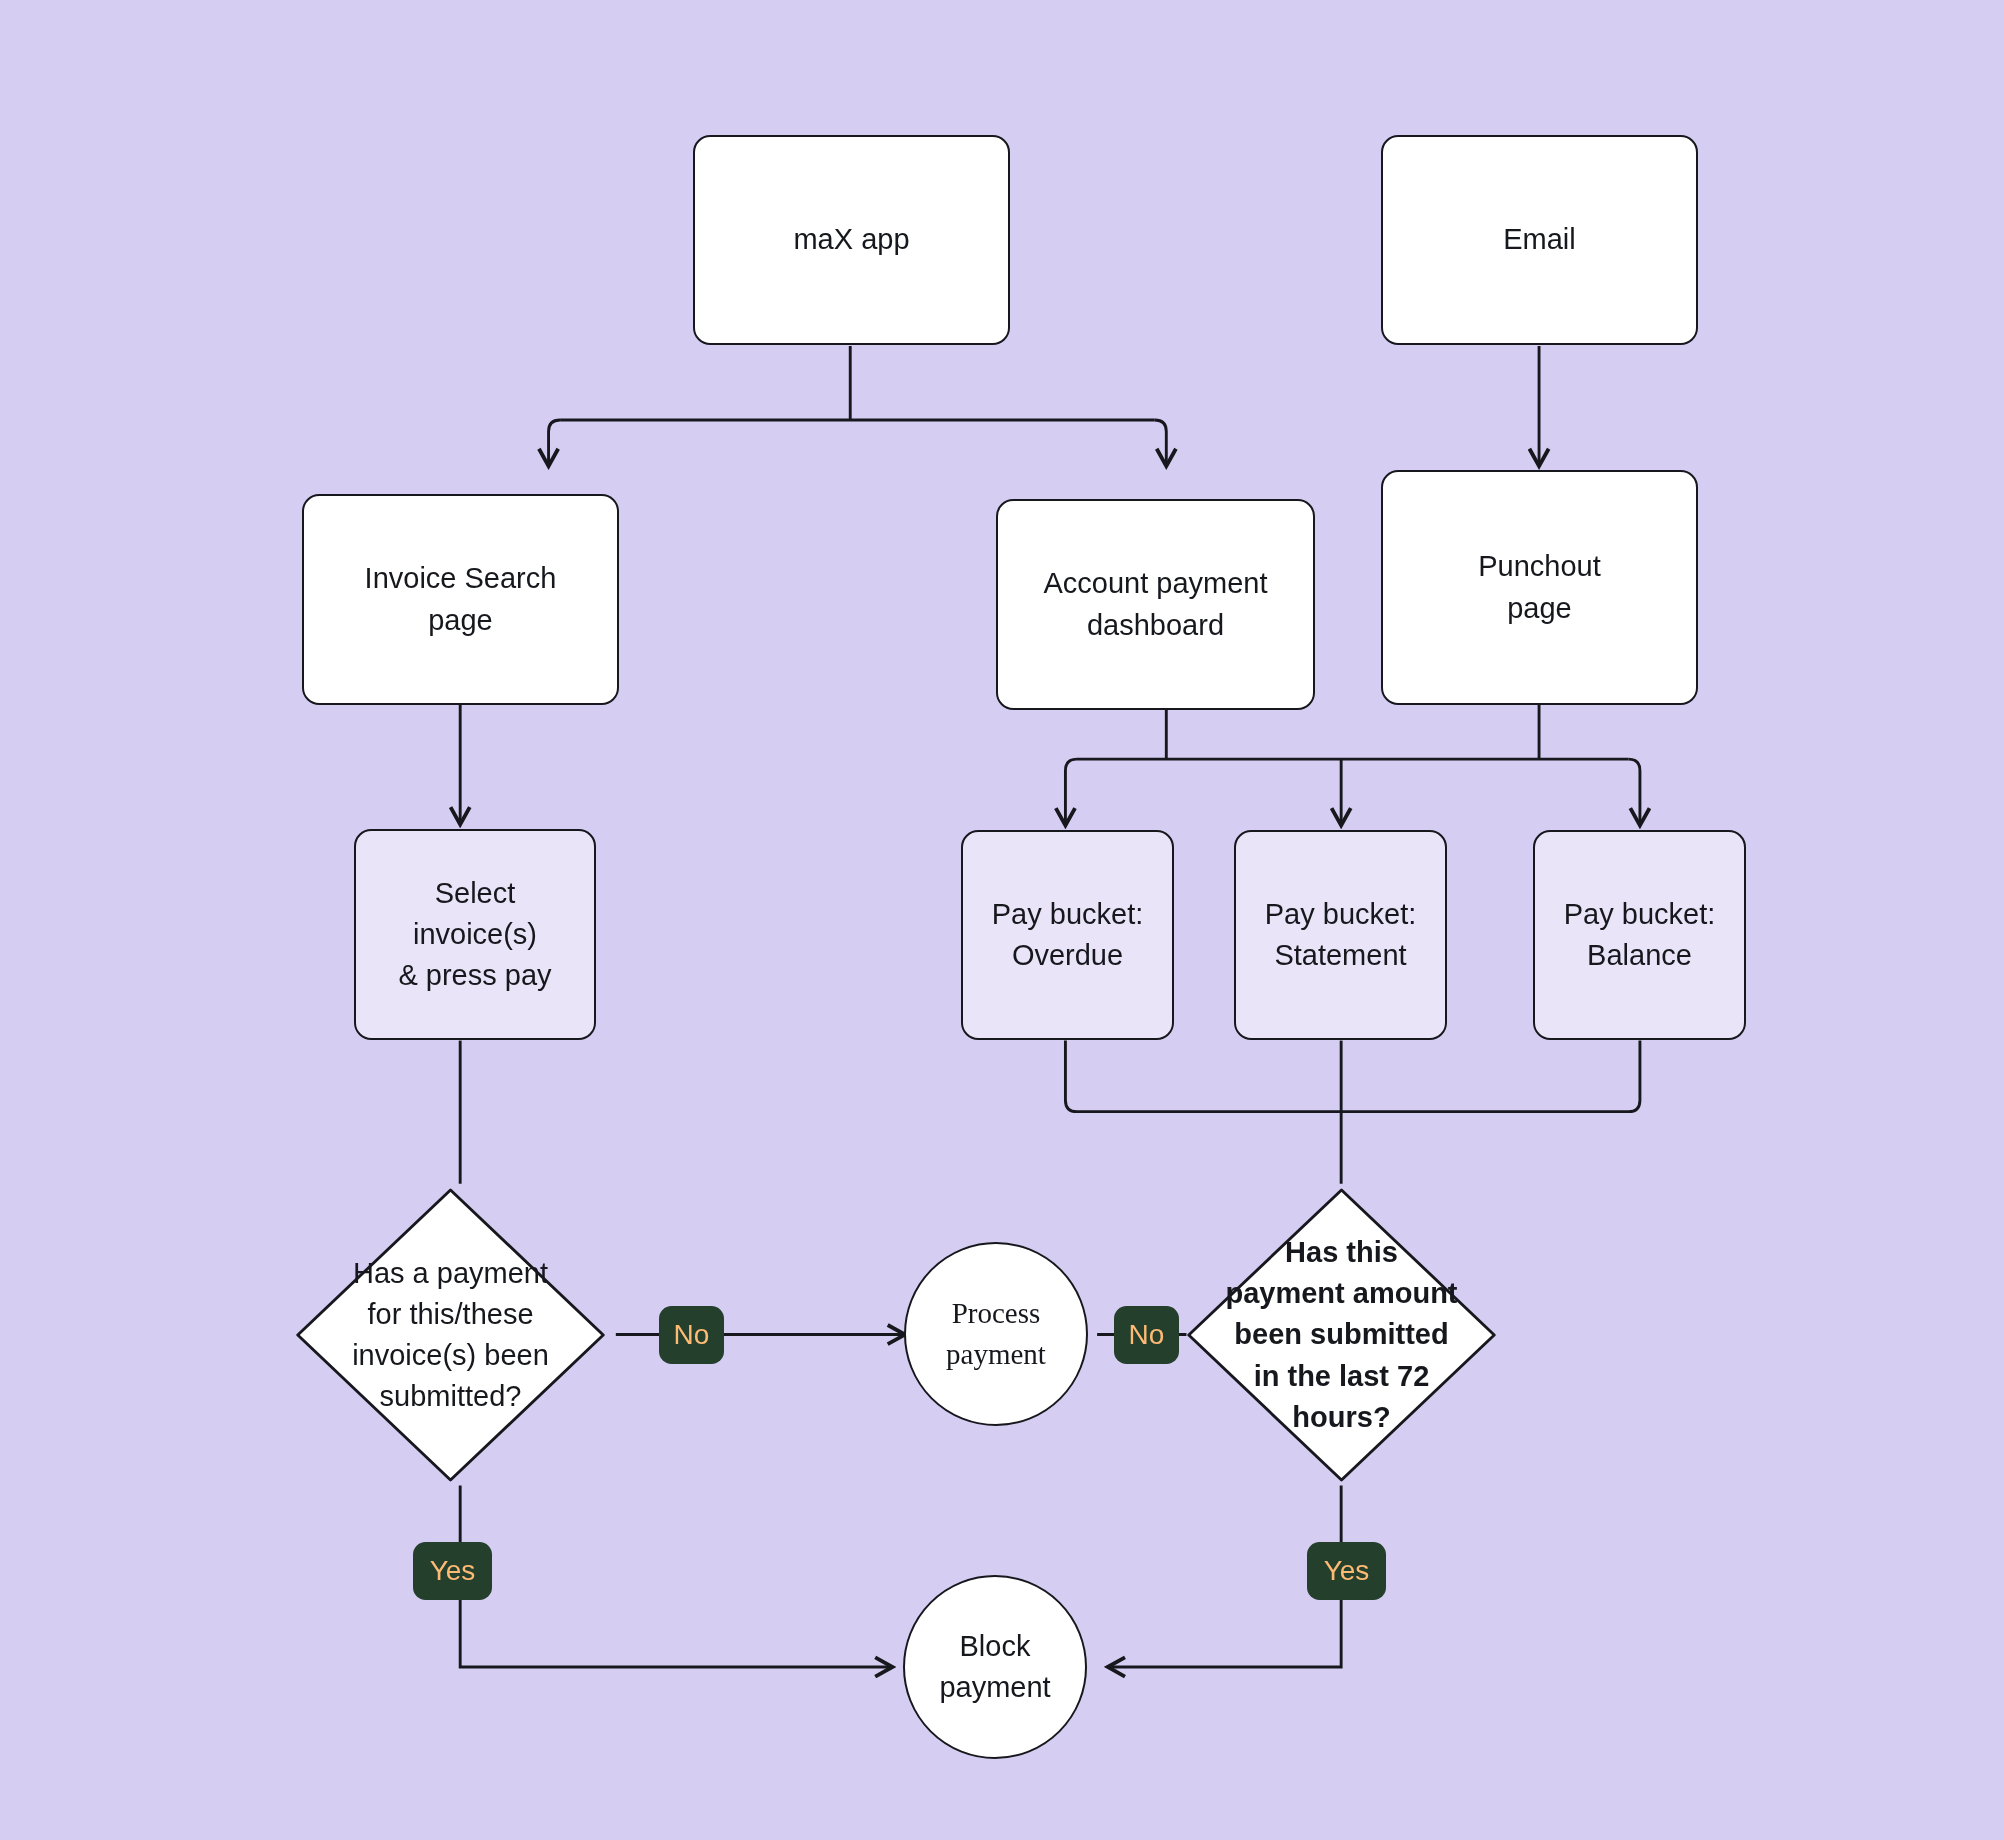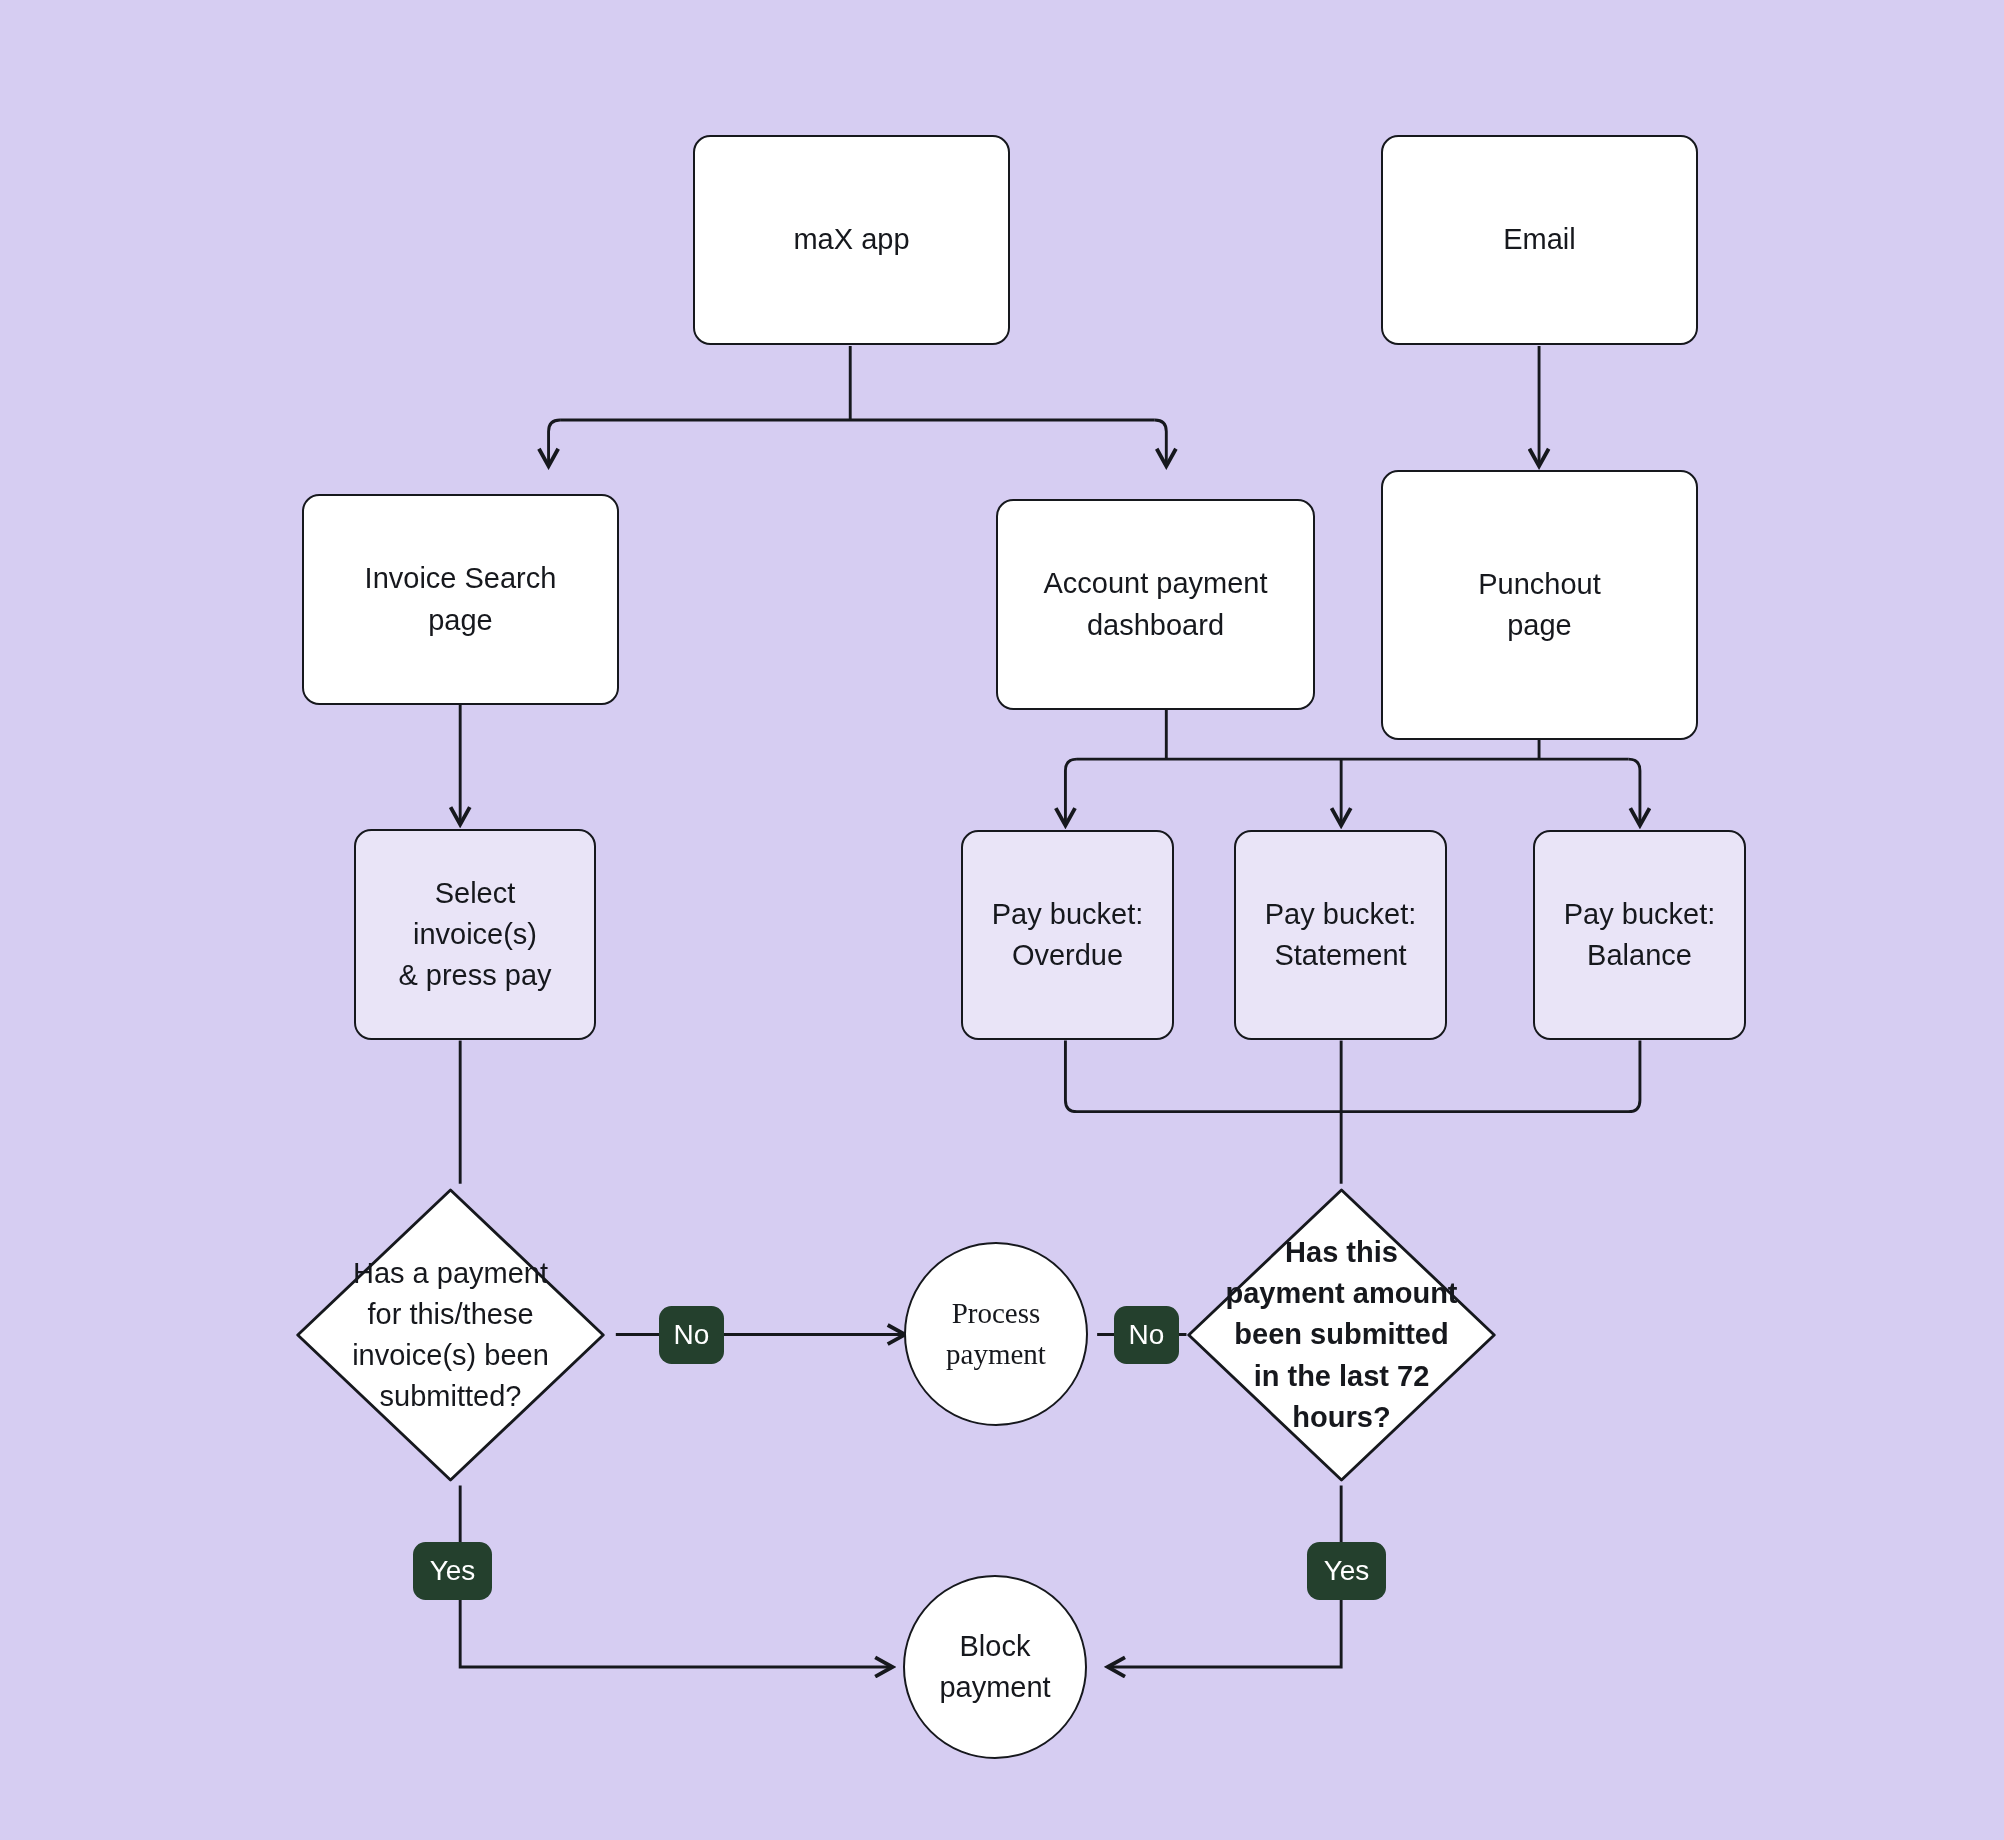--- a/index.html
+++ b/index.html
@@ -76,21 +76,21 @@
     line-height: 1.42;
     white-space: pre-line;
   }
   .edge-badge {
     position: absolute;
     box-sizing: border-box;
     display: flex;
     align-items: center;
     justify-content: center;
     background: #24402d;
-    color: #ffffff;
+    color: #fdba74;
     font-size: 28px;
     border-radius: 12.5px;
     padding: 0 3.8px;
     white-space: nowrap;
   }
 </style>
 </head>
 <body>
 
 <div id="canvas">
@@ -146,21 +146,21 @@
   <div class="node rect" style="left:302px; top:494px; width:317px; height:211px;">
     <span>Invoice Search
 page</span>
   </div>
 
   <div class="node rect" style="left:996px; top:470px; width:319px; height:211px;margin-top:29px;">
     <span>Account payment
 dashboard</span>
   </div>
 
-  <div class="node rect" style="left:1381px; top:470px; width:317px; height:270px;">
+  <div class="node rect" style="left:1381px; top:470px; width:317px; height:235px;">
     <span>Punchout
 page</span>
   </div>
 
   <div class="node rect tinted" style="left:354px; top:829px; width:242px; height:211px;">
     <span>Select
 invoice(s)
 &amp; press pay</span>
   </div>
 

